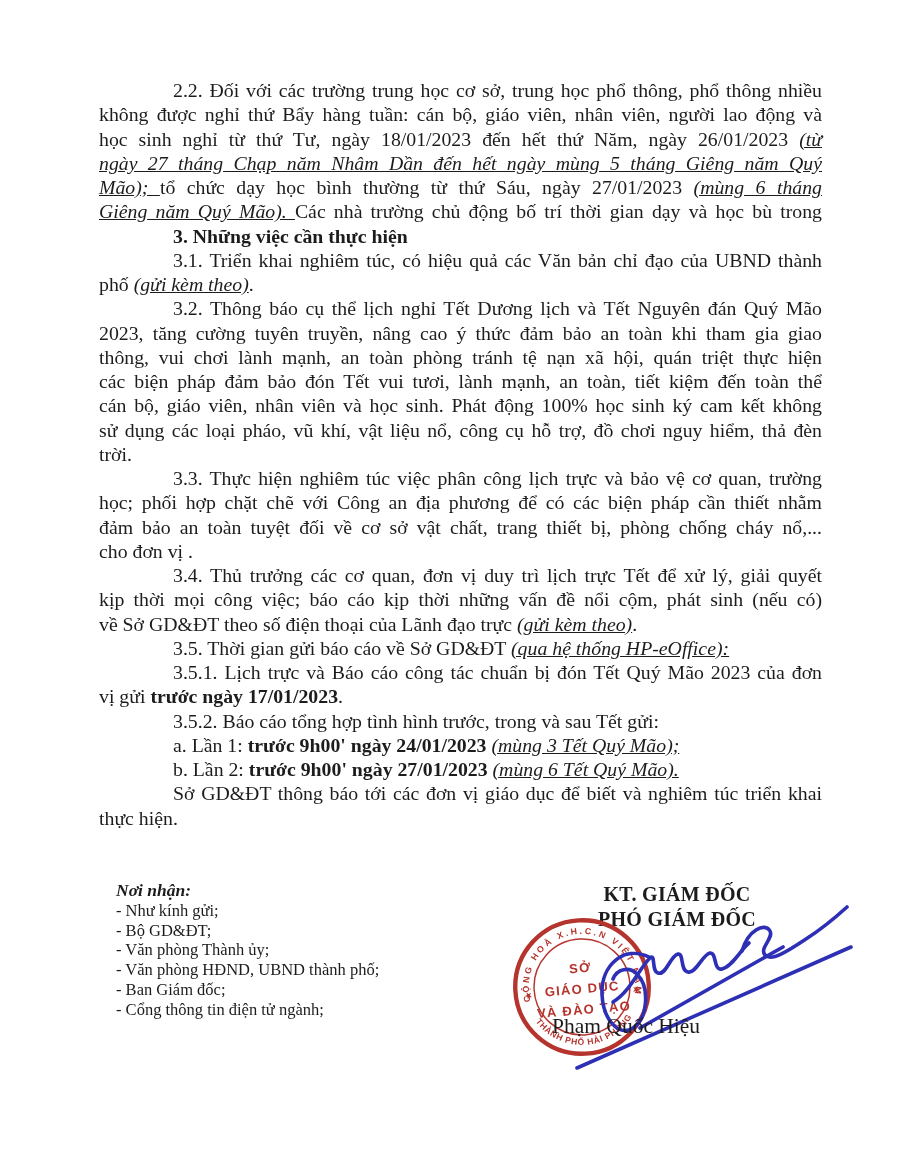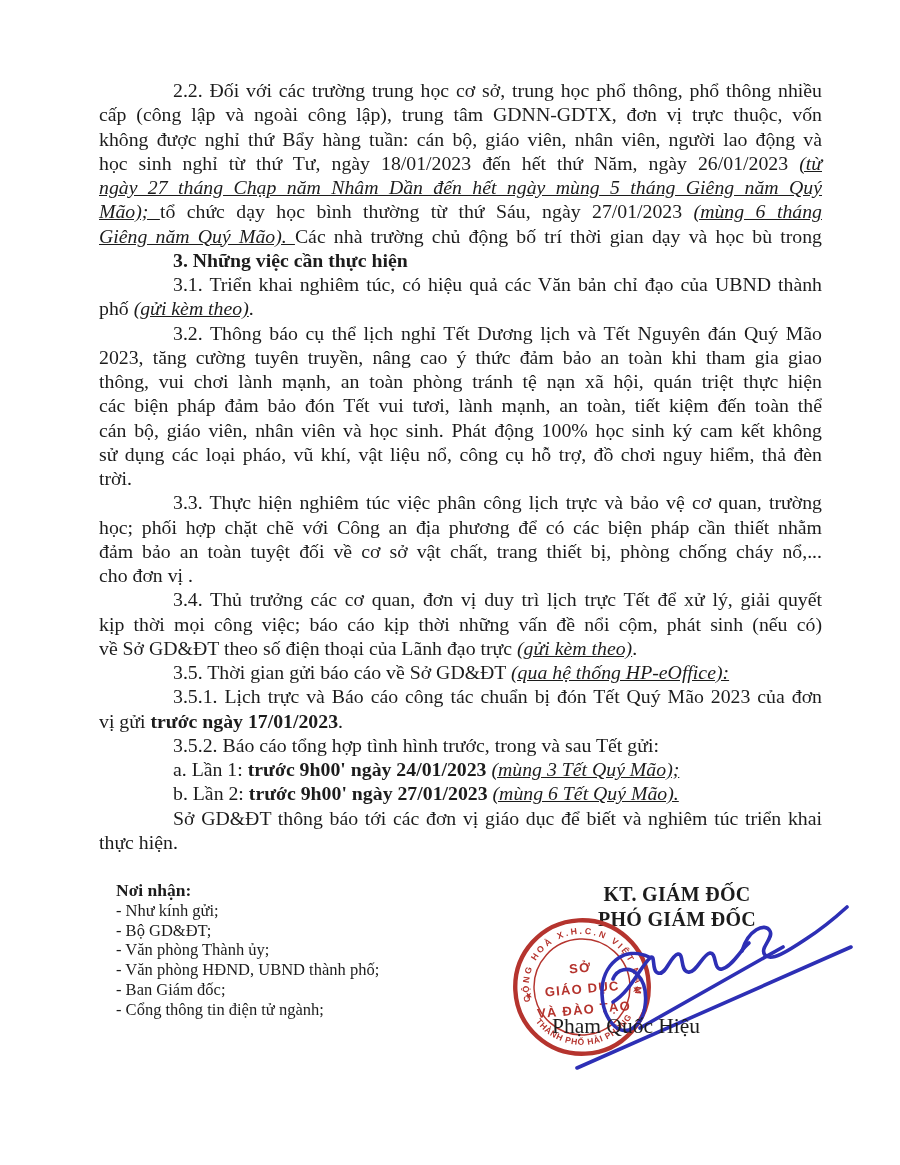--- a/index.html
+++ b/index.html
@@ -19,21 +19,21 @@
     position:absolute;left:99px;top:64px;width:723px;
     font-size:19.8px;line-height:24.25px;margin-top:14px;
   }
   .line{min-height:24.25px;}
   .line.indent{text-indent:74px;}
   .line.just{text-align:justify;text-align-last:justify;}
   .st-b{font-weight:bold;}
   .st-i{font-style:italic;text-decoration:underline;}
   
   .recipients{position:absolute;left:116px;top:880px;width:340px;}
-  .recipients-title{font-size:17.5px;font-weight:bold;line-height:21px;}
+  .recipients-title{font-size:17.5px;font-weight:bold;font-style:italic;line-height:21px;}
   .recipient-item{font-size:16.5px;line-height:19.7px;}
   
   .sign-title{
     position:absolute;left:552px;top:882px;width:250px;text-align:center;
     font-weight:bold;font-size:20px;line-height:24.5px;letter-spacing:0.3px;
   }
   .signer-name{
     position:absolute;left:552px;top:1014px;width:250px;text-align:left;
     font-weight:normal;font-size:21.5px;
   }
@@ -51,21 +51,20 @@
   .signature{position:absolute;left:530px;top:888px;width:330px;height:190px;}
   .signature path{fill:none;stroke:var(--signature-blue);stroke-width:3.6px;stroke-linecap:round;stroke-linejoin:round;}
 </style>
 </head>
 <body>
 
 <div class="page">
 
   <div class="doc-body" id="doc-body">
       <div class="line indent just"><span>2.2. Đối với các trường trung học cơ sở, trung học phổ thông, phổ thông nhiều</span></div>
-      <div class="line just"><span>cấp (công lập và ngoài công lập), trung tâm GDNN-GDTX, đơn vị trực thuộc, vốn</span></div>
       <div class="line just"><span>không được nghỉ thứ Bẩy hàng tuần: cán bộ, giáo viên, nhân viên, người lao động và</span></div>
       <div class="line just"><span>học sinh nghỉ từ thứ Tư, ngày 18/01/2023 đến hết thứ Năm, ngày 26/01/2023 </span><span class="st-i">(từ</span></div>
       <div class="line just"><span class="st-i">ngày 27 tháng Chạp năm Nhâm Dần đến hết ngày mùng 5 tháng Giêng năm Quý</span></div>
       <div class="line just"><span class="st-i">Mão); </span><span>tổ chức dạy học bình thường từ thứ Sáu, ngày 27/01/2023 </span><span class="st-i">(mùng 6 tháng</span></div>
       <div class="line just"><span class="st-i">Giêng năm Quý Mão). </span><span>Các nhà trường chủ động bố trí thời gian dạy và học bù trong</span></div>
       <div class="line indent"><span class="st-b">3. Những việc cần thực hiện</span></div>
       <div class="line indent just"><span>3.1. Triển khai nghiêm túc, có hiệu quả các Văn bản chỉ đạo của UBND thành</span></div>
       <div class="line"><span>phố </span><span class="st-i">(gửi kèm theo)</span><span>.</span></div>
       <div class="line indent just"><span>3.2. Thông báo cụ thể lịch nghỉ Tết Dương lịch và Tết Nguyên đán Quý Mão</span></div>
       <div class="line just"><span>2023, tăng cường tuyên truyền, nâng cao ý thức đảm bảo an toàn khi tham gia giao</span></div>

